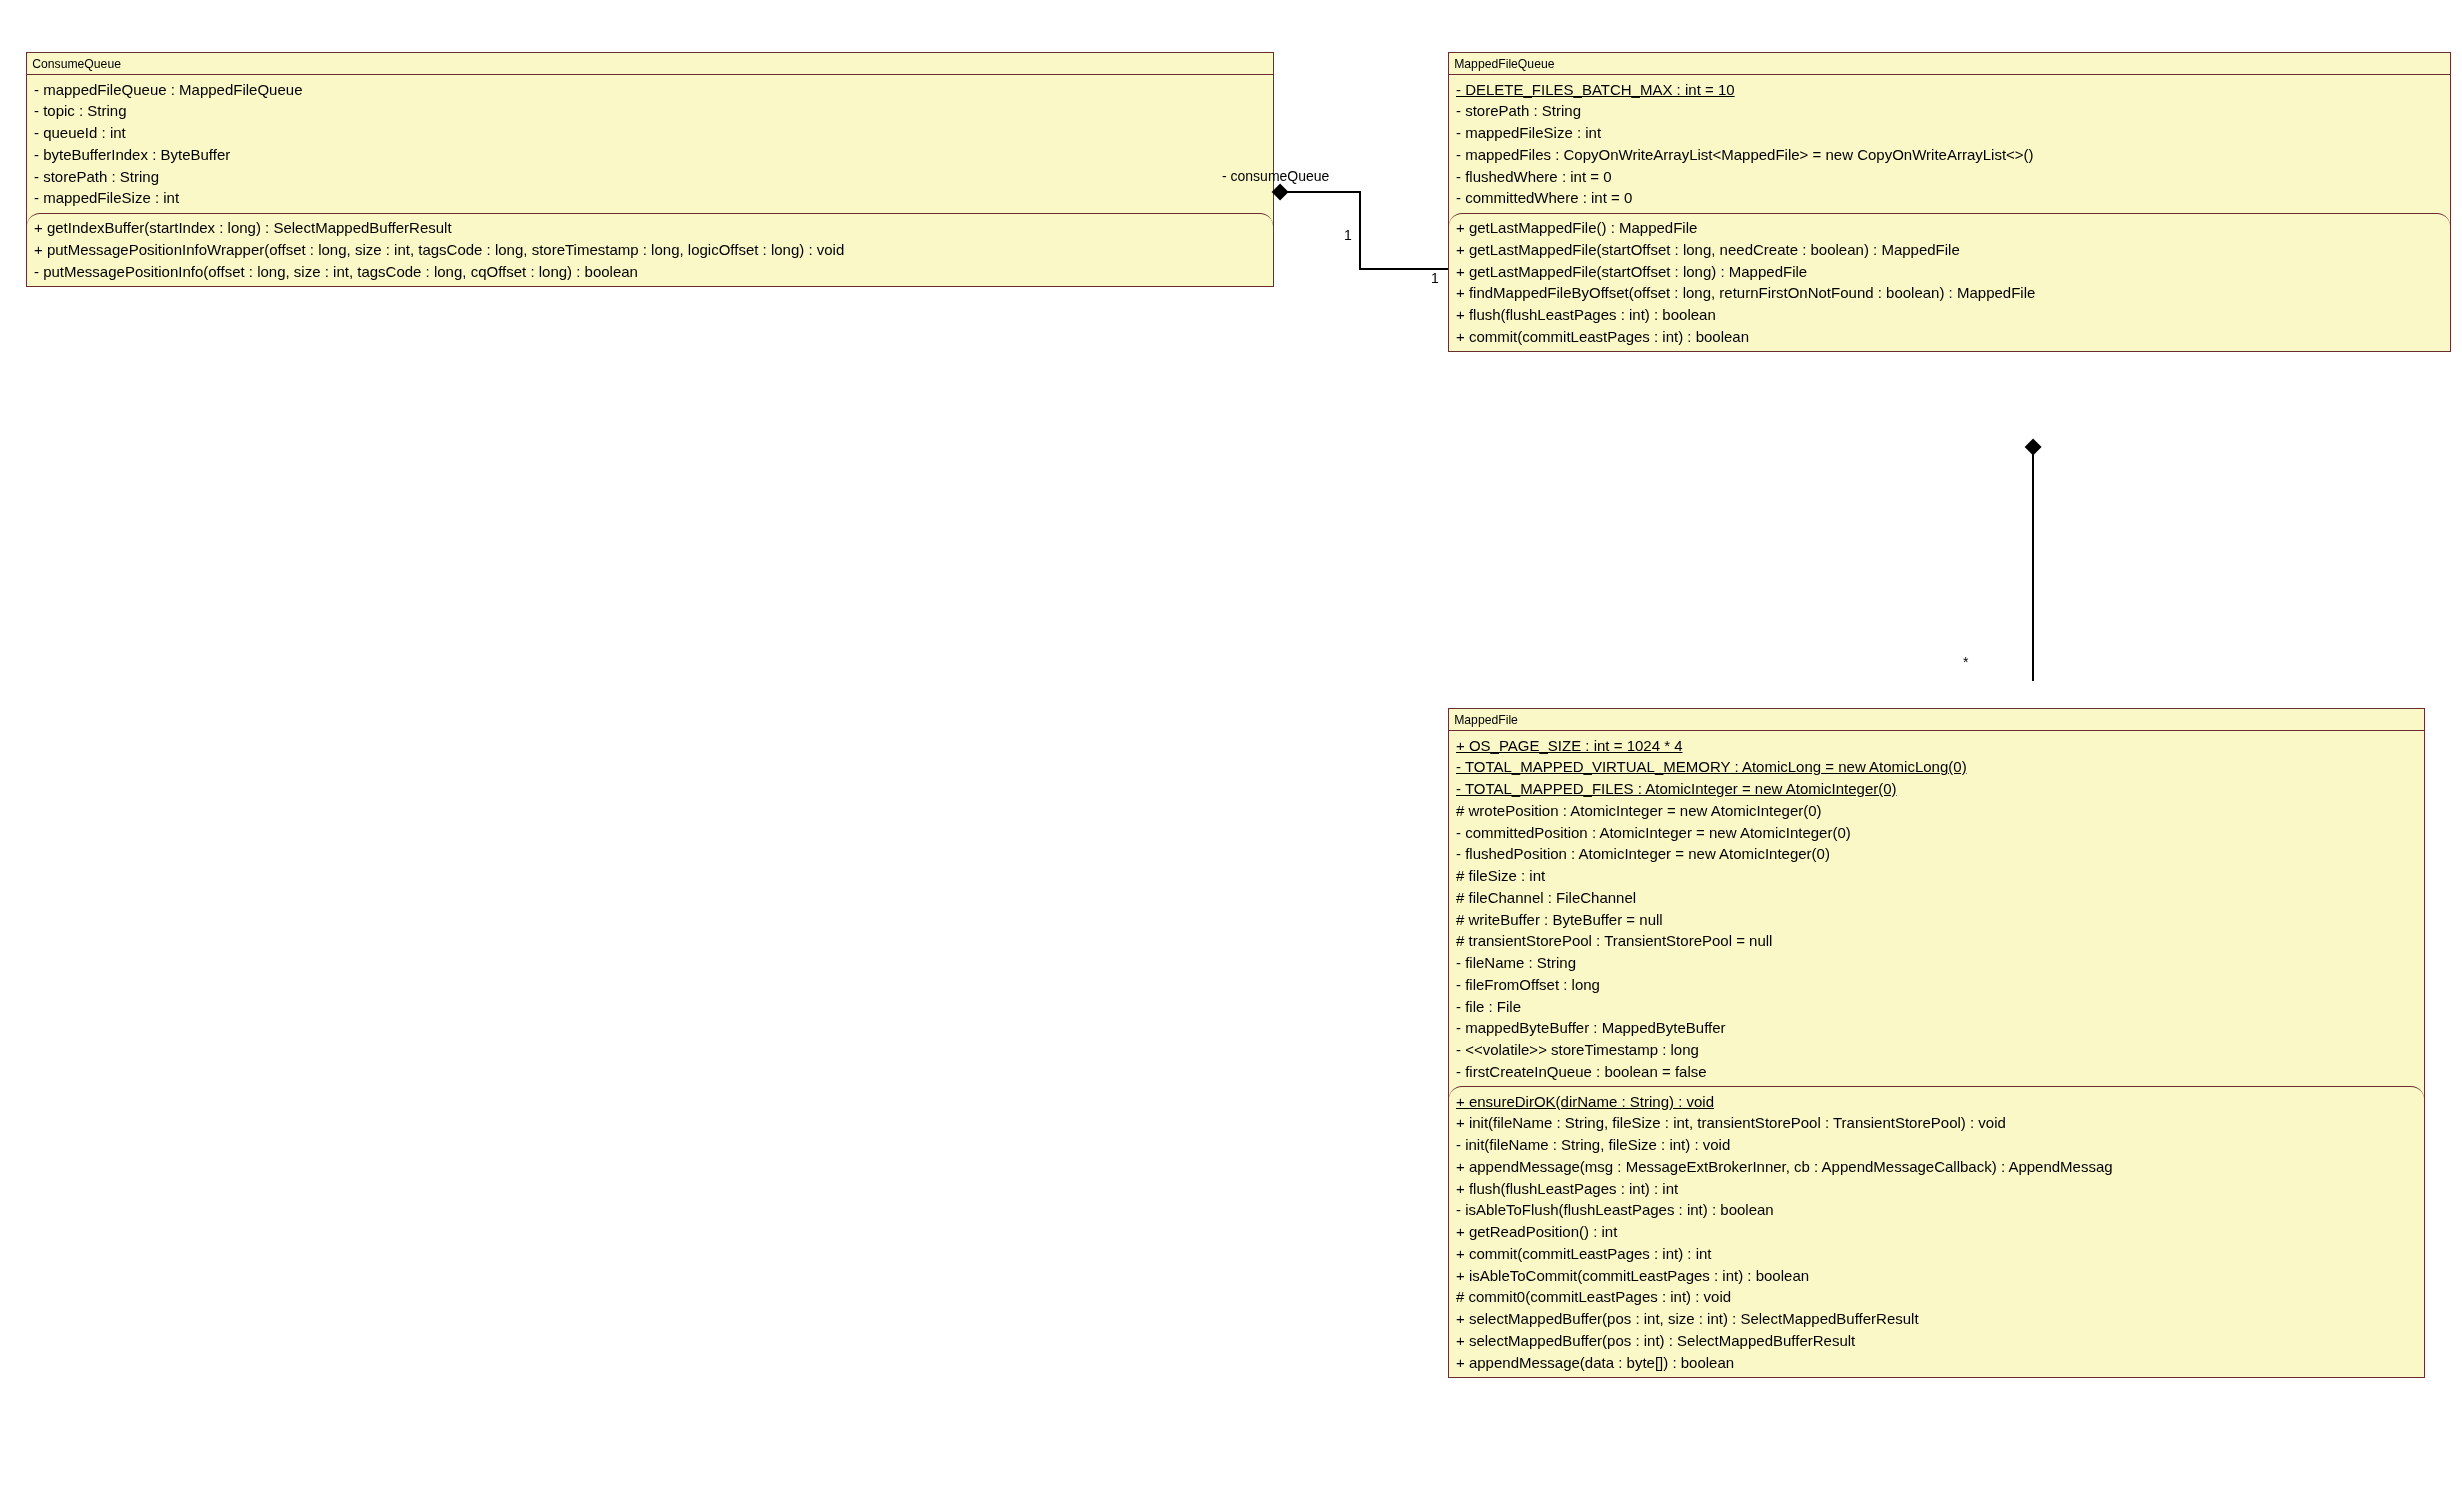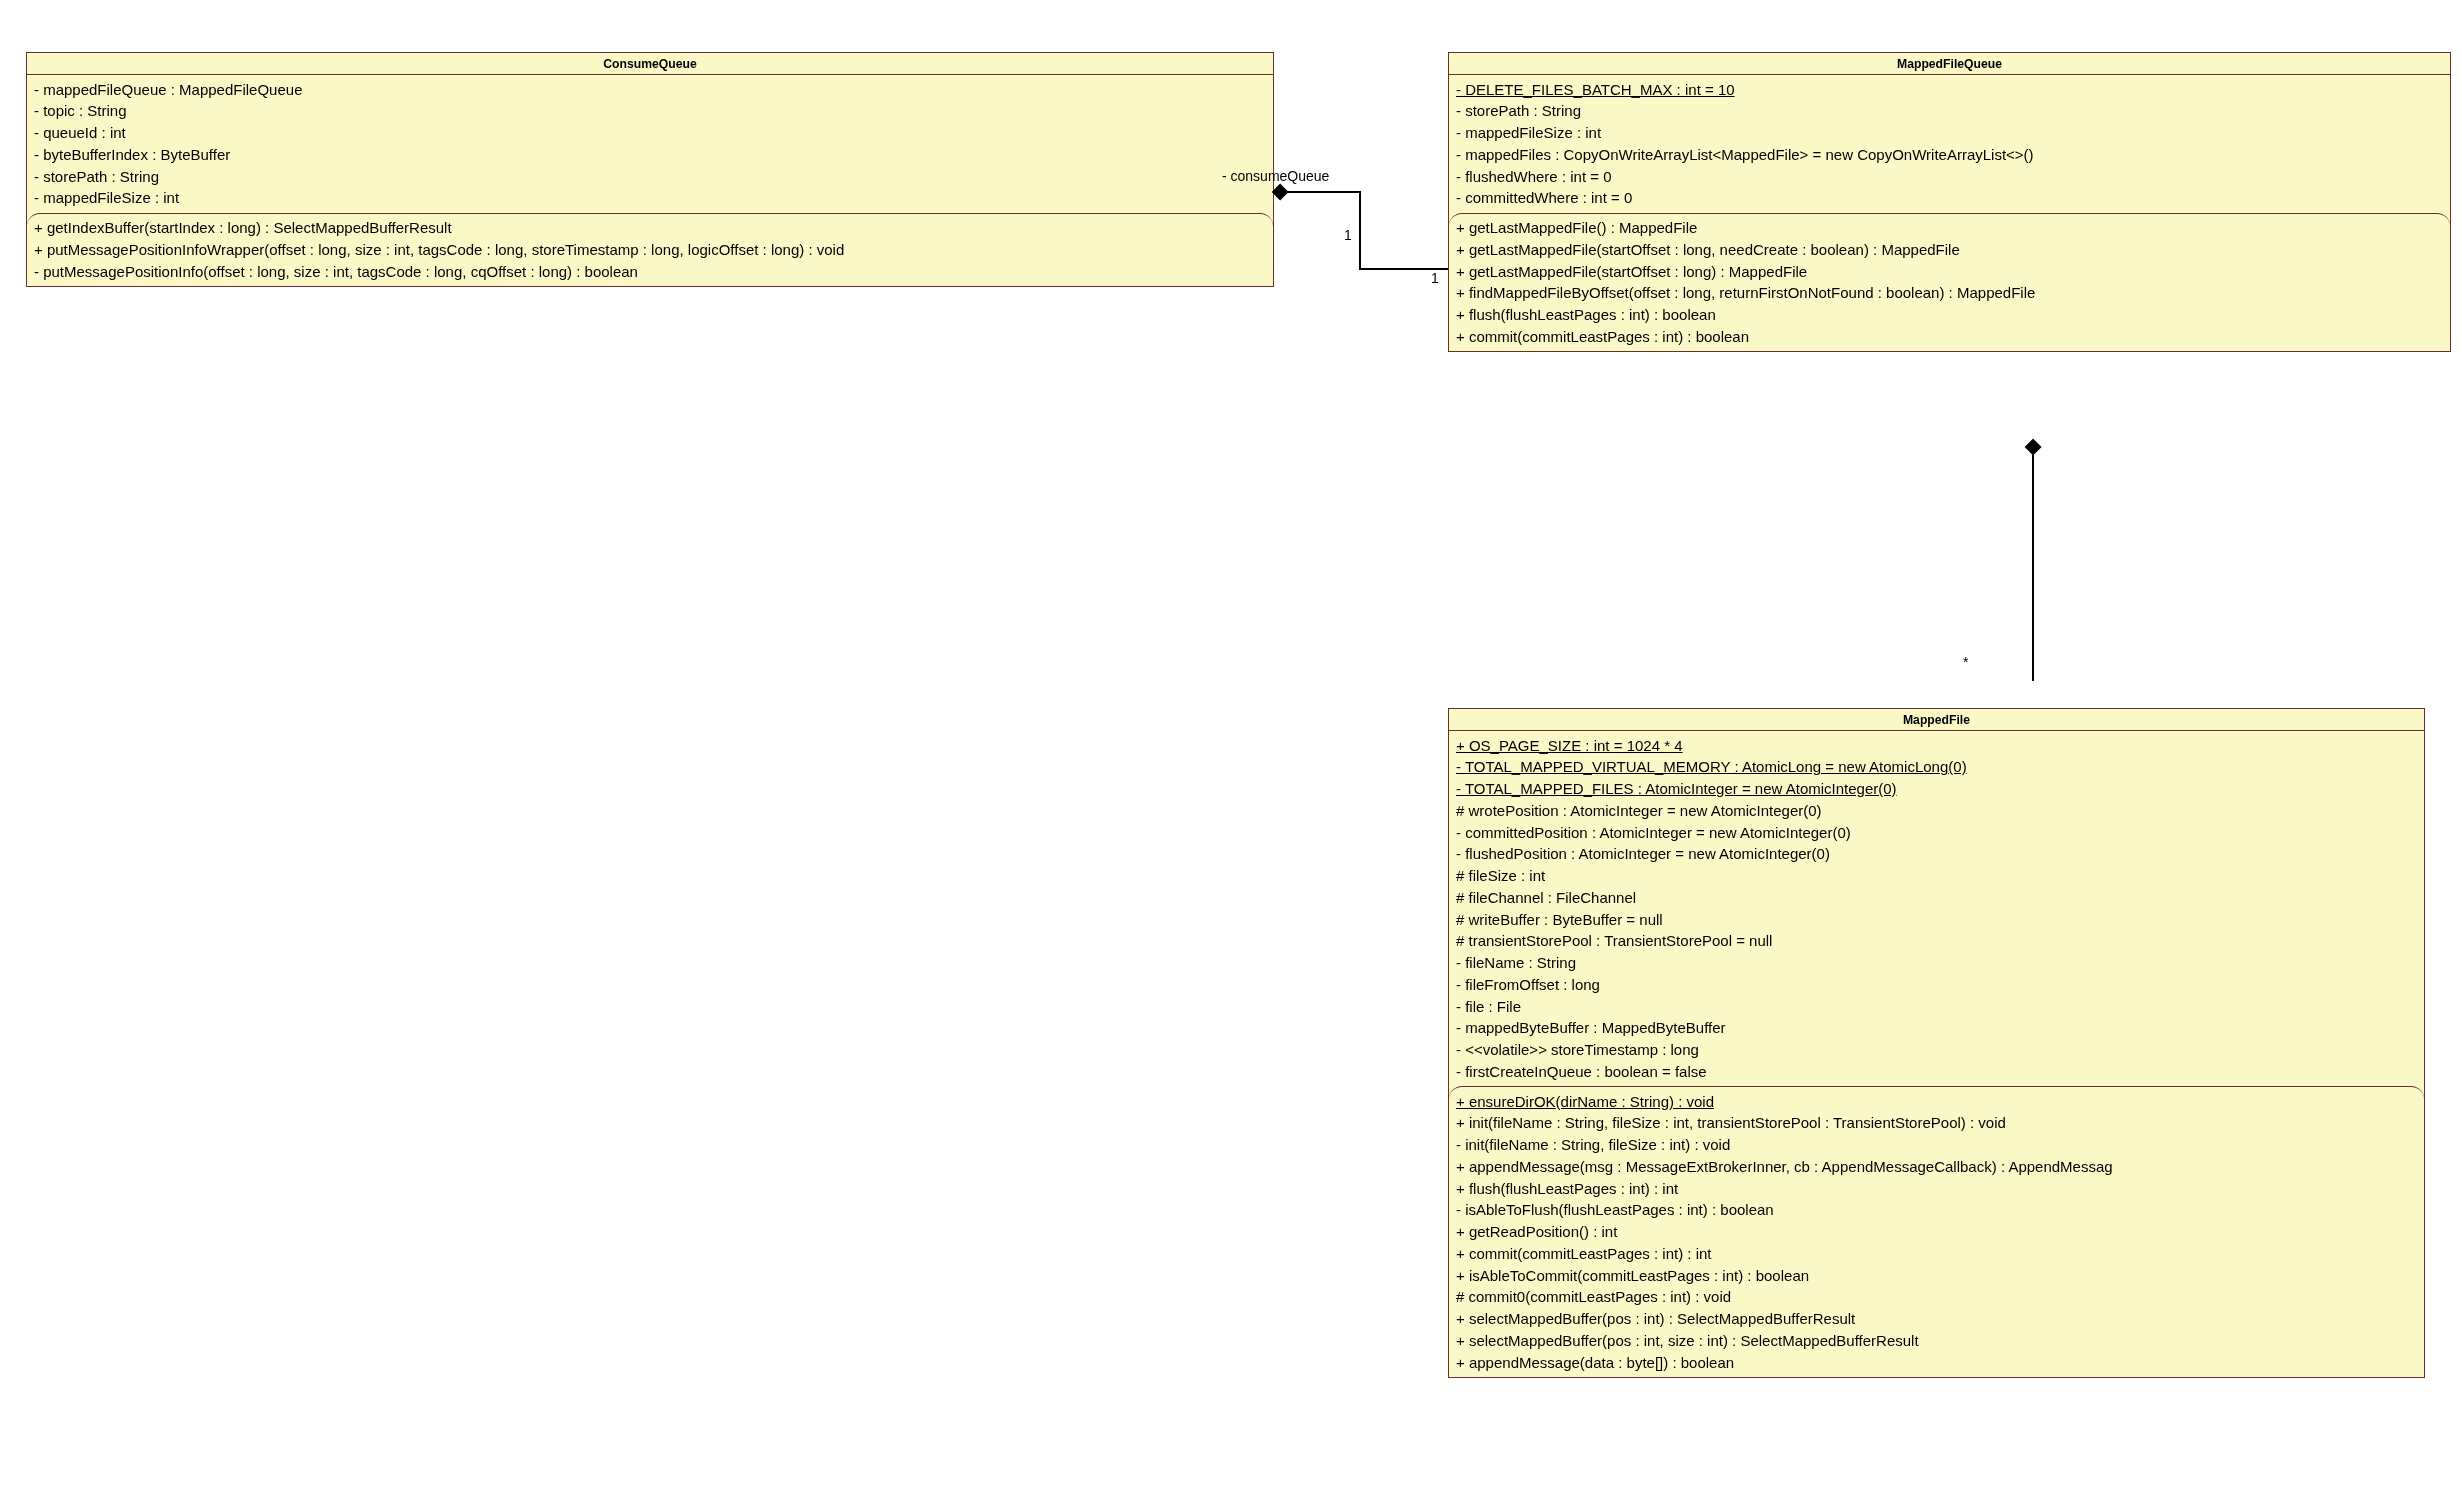--- a/index.html
+++ b/index.html
@@ -16,22 +16,22 @@
     height: 1489px;
     background: #ffffff;
   }
   .class-box {
     position: absolute;
     background: #fbf8c8;
     border: 1.7px solid #6b2e2e;
     box-sizing: border-box;
   }
   .class-title {
-    font-weight: bold;
-    text-align: center;
+    font-weight: normal;
+    text-align: left;
     padding: 3.5px 5.2px;
     border-bottom: 1.7px solid #6b2e2e;
     font-size: 12.2px;
   }
   .compartment {
     padding: 3.5px 7px;
     font-size: 15px;
     line-height: 1.45;
   }
   .compartment + .compartment {
@@ -130,22 +130,22 @@
       <div class="member static">+ ensureDirOK(dirName : String) : void</div>
       <div class="member">+ init(fileName : String, fileSize : int, transientStorePool : TransientStorePool) : void</div>
       <div class="member">- init(fileName : String, fileSize : int) : void</div>
       <div class="member">+ appendMessage(msg : MessageExtBrokerInner, cb : AppendMessageCallback) : AppendMessag</div>
       <div class="member">+ flush(flushLeastPages : int) : int</div>
       <div class="member">- isAbleToFlush(flushLeastPages : int) : boolean</div>
       <div class="member">+ getReadPosition() : int</div>
       <div class="member">+ commit(commitLeastPages : int) : int</div>
       <div class="member">+ isAbleToCommit(commitLeastPages : int) : boolean</div>
       <div class="member"># commit0(commitLeastPages : int) : void</div>
+      <div class="member">+ selectMappedBuffer(pos : int, size : int) : SelectMappedBufferResult</div>
       <div class="member">+ selectMappedBuffer(pos : int) : SelectMappedBufferResult</div>
-      <div class="member">+ selectMappedBuffer(pos : int, size : int) : SelectMappedBufferResult</div>
       <div class="member">+ appendMessage(data : byte[]) : boolean</div>
     </div>
   </div>
 
   <div class="diamond" style="left:1274px; top:186px;"></div>
 
   <div class="hline" style="left:1286px; top:191px; width:75px;"></div>
   <div class="vline" style="left:1359px; top:191px; height:79px;"></div>
   <div class="hline" style="left:1359px; top:268px; width:89px;"></div>
 

